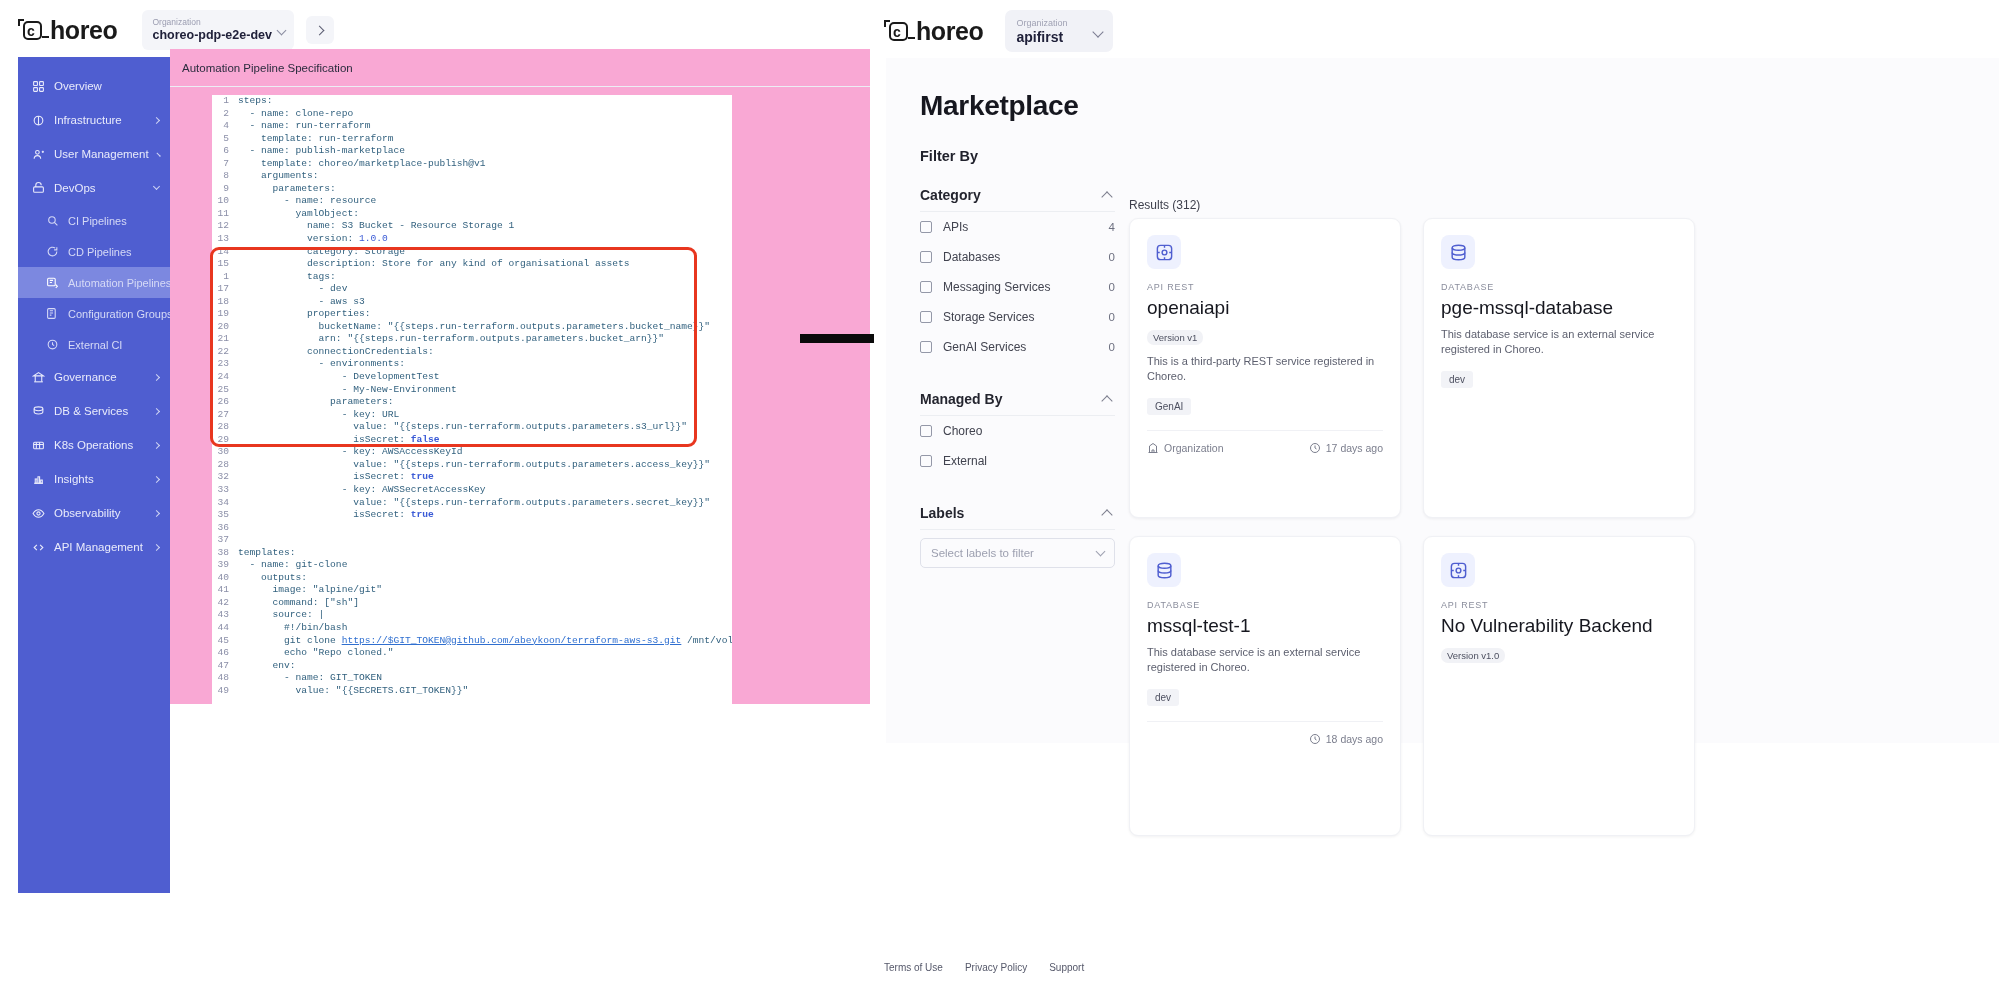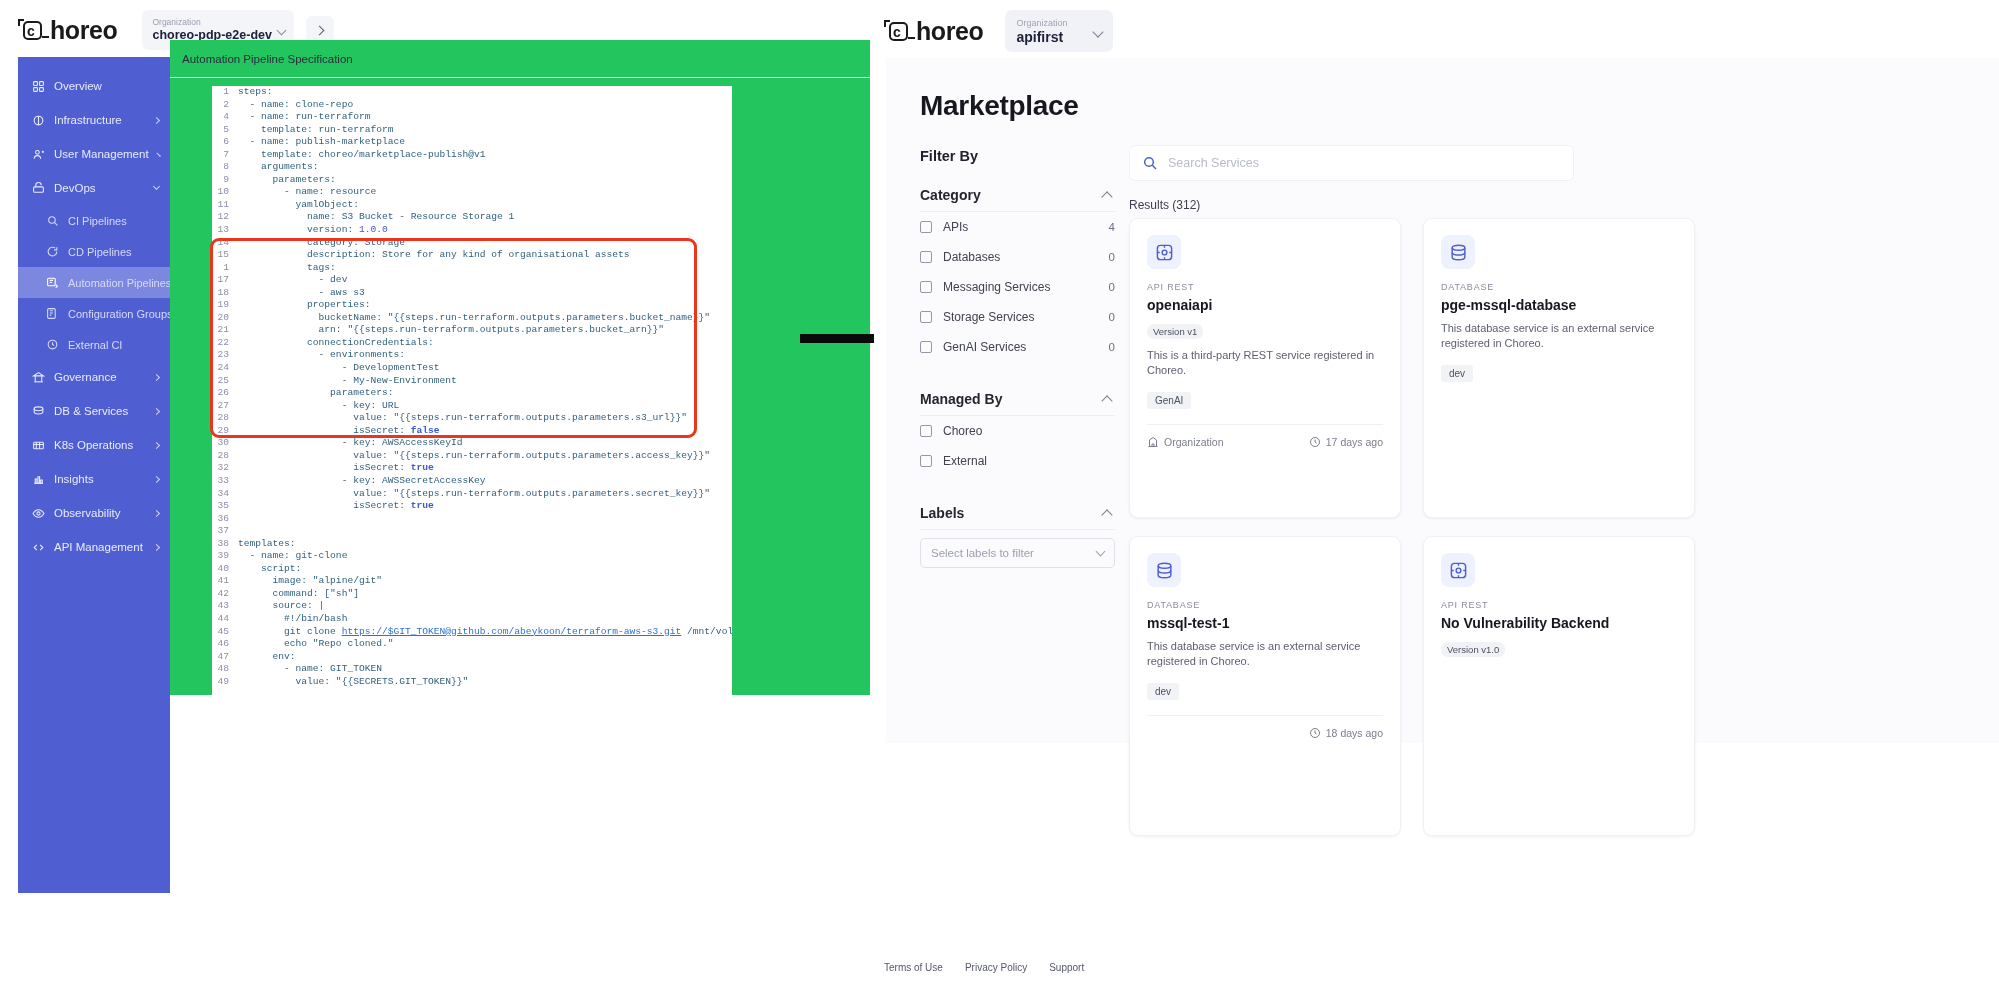--- a/index.html
+++ b/index.html
@@ -40,21 +40,21 @@
               font-size:11.5px; }
   .nav-item.sub { padding-left:28px; font-size:11px; color:#d6daf6; height:31px; }
   .nav-item.active { background:#7c88e0; }
   .nav-ico { width:13px; height:13px; flex:0 0 13px; display:flex; align-items:center; justify-content:center; }
   .nav-ico svg { width:13px; height:13px; display:block; }
   .nav-caret { margin-left:auto; margin-right:11px; width:5px; height:5px;
                border-right:1.4px solid #cfd4f4; border-bottom:1.4px solid #cfd4f4; transform:rotate(-45deg); }
   .nav-caret.down { transform:rotate(45deg); margin-top:-3px; }
   .nav-label { white-space:nowrap; }
 
-  .l-content { position:absolute; left:170px; top:40px; width:700px; height:655px; background:#22c55e; }
+  .l-content { position:absolute; left:170px; top:49px; width:700px; height:655px; background:#f9a8d4; }
   .panel-title { height:38px; display:flex; align-items:center; padding-left:12px;
                  font-size:11.5px; color:#2b2c3e; font-weight:500; border-bottom:1px solid #eceef4; }
 
   .code-wrap { position:absolute; left:42px; top:46px; width:520px; height:610px; overflow:hidden;
                background:#fff; font-family:"Liberation Mono", monospace; font-size:9.6px; line-height:12.55px; }
   .code-row { display:flex; height:12.55px; white-space:pre; }
   .ln { width:26px; text-align:right; color:#8b8fa8; flex:0 0 26px; padding-right:9px; }
   .code-txt { color:#31607e; }
   .tk-num { color:#3b5bd6; }
   .tk-bool { color:#3b5bd6; font-weight:700; }
@@ -107,21 +107,21 @@
   .search-ph { font-size:12.5px; color:#b9bcc9; margin-left:10px; }
   .results-count { position:absolute; left:255px; top:140px; font-size:12px; color:#3d3f4c; }
 
   .cards { position:absolute; left:255px; top:160px; width:870px; }
   .card { position:absolute; width:272px; background:#fff; border-radius:9px; border:1px solid #f0f1f5;
           box-shadow:0 1px 3px rgba(20,20,40,0.06); padding:16px 17px; }
   .card-ico { width:34px; height:34px; border-radius:8px; background:#eef1fe; display:flex;
               align-items:center; justify-content:center; margin-bottom:13px; }
   .card-ico svg { width:19px; height:19px; display:block; }
   .card-kind { font-size:9px; letter-spacing:0.8px; color:#8a8d9c; margin-bottom:5px; }
-  .card-name { font-size:14px; font-weight:700; color:#16171f; margin-bottom:8px; }
+  .card-name { font-size:19px; font-weight:400; color:#16171f; margin-bottom:8px; }
   .ver-badge { display:inline-block; font-size:9.5px; color:#4d5060; background:#f1f2f6;
                border-radius:7px; padding:2px 6px; margin-bottom:9px; }
   .card-desc { font-size:11px; color:#5c5f6e; line-height:15px; }
   .tag-chip { display:inline-block; font-size:10px; color:#4d5060; background:#f2f3f7;
               border-radius:3px; padding:3px 8px; margin-top:14px; }
   .card-foot { display:flex; align-items:center; justify-content:space-between; margin-top:15px;
                padding-top:11px; border-top:1px solid #f0f1f5; font-size:10.5px; color:#7b7e8d; }
   .foot-item { display:flex; align-items:center; gap:5px; }
   .foot-item svg { width:12px; height:12px; display:block; }
 
@@ -343,21 +343,21 @@
         <div class="code-row"><span class="ln">30</span><span class="code-txt">                  - key: AWSAccessKeyId</span></div>
         <div class="code-row"><span class="ln">28</span><span class="code-txt">                    value: "{{steps.run-terraform.outputs.parameters.access_key}}"</span></div>
         <div class="code-row"><span class="ln">32</span><span class="code-txt">                    isSecret: <span class="tk-bool">true</span></span></div>
         <div class="code-row"><span class="ln">33</span><span class="code-txt">                  - key: AWSSecretAccessKey</span></div>
         <div class="code-row"><span class="ln">34</span><span class="code-txt">                    value: "{{steps.run-terraform.outputs.parameters.secret_key}}"</span></div>
         <div class="code-row"><span class="ln">35</span><span class="code-txt">                    isSecret: <span class="tk-bool">true</span></span></div>
         <div class="code-row"><span class="ln">36</span><span class="code-txt"></span></div>
         <div class="code-row"><span class="ln">37</span><span class="code-txt"></span></div>
         <div class="code-row"><span class="ln">38</span><span class="code-txt">templates:</span></div>
         <div class="code-row"><span class="ln">39</span><span class="code-txt">  - name: git-clone</span></div>
-        <div class="code-row"><span class="ln">40</span><span class="code-txt">    script:</span></div>
+        <div class="code-row"><span class="ln">40</span><span class="code-txt">    outputs:</span></div>
         <div class="code-row"><span class="ln">41</span><span class="code-txt">      image: "alpine/git"</span></div>
         <div class="code-row"><span class="ln">42</span><span class="code-txt">      command: ["sh"]</span></div>
         <div class="code-row"><span class="ln">43</span><span class="code-txt">      source: |</span></div>
         <div class="code-row"><span class="ln">44</span><span class="code-txt">        #!/bin/bash</span></div>
         <div class="code-row"><span class="ln">45</span><span class="code-txt">        git clone <span class="tk-link">https://$GIT_TOKEN@github.com/abeykoon/terraform-aws-s3.git</span> /mnt/vol/terraform &amp;&amp;</span></div>
         <div class="code-row"><span class="ln">46</span><span class="code-txt">        echo "Repo cloned."</span></div>
         <div class="code-row"><span class="ln">47</span><span class="code-txt">      env:</span></div>
         <div class="code-row"><span class="ln">48</span><span class="code-txt">        - name: GIT_TOKEN</span></div>
         <div class="code-row"><span class="ln">49</span><span class="code-txt">          value: "{{SECRETS.GIT_TOKEN}}"</span></div>
       </div>
@@ -447,27 +447,20 @@
             <span>Labels</span>
             <span class="facet-caret"></span>
           </div>
           <div class="label-select">
             <span>Select labels to filter</span>
             <span class="lc"></span>
           </div>
         </div>
       </div>
 
-    <div class="search-bar">
-      <svg viewBox="0 0 24 24" fill="none" stroke="#4f5ed0" stroke-width="2.2" width="16" height="16">
-        <circle cx="10.5" cy="10.5" r="6.5"></circle>
-          <line x1="15.5" y1="15.5" x2="21" y2="21"></line>
-      </svg>
-      <span class="search-ph">Search Services</span>
-    </div>
 
     <div class="results-count">Results (312)</div>
 
     <div class="cards" id="cards-host">
         <div class="card" style="left: 0px; top: 0px; height: 300px;"><div class="card-ico">
             <svg viewBox="0 0 24 24" fill="none" stroke="#4f5ed0" stroke-width="1.8">
               <rect x="3" y="3" width="18" height="18" rx="4"></rect>
               <circle cx="12" cy="12" r="3"></circle>
               <path d="M12 3v3M12 18v3M3 12h3M18 12h3"></path>
             </svg>

